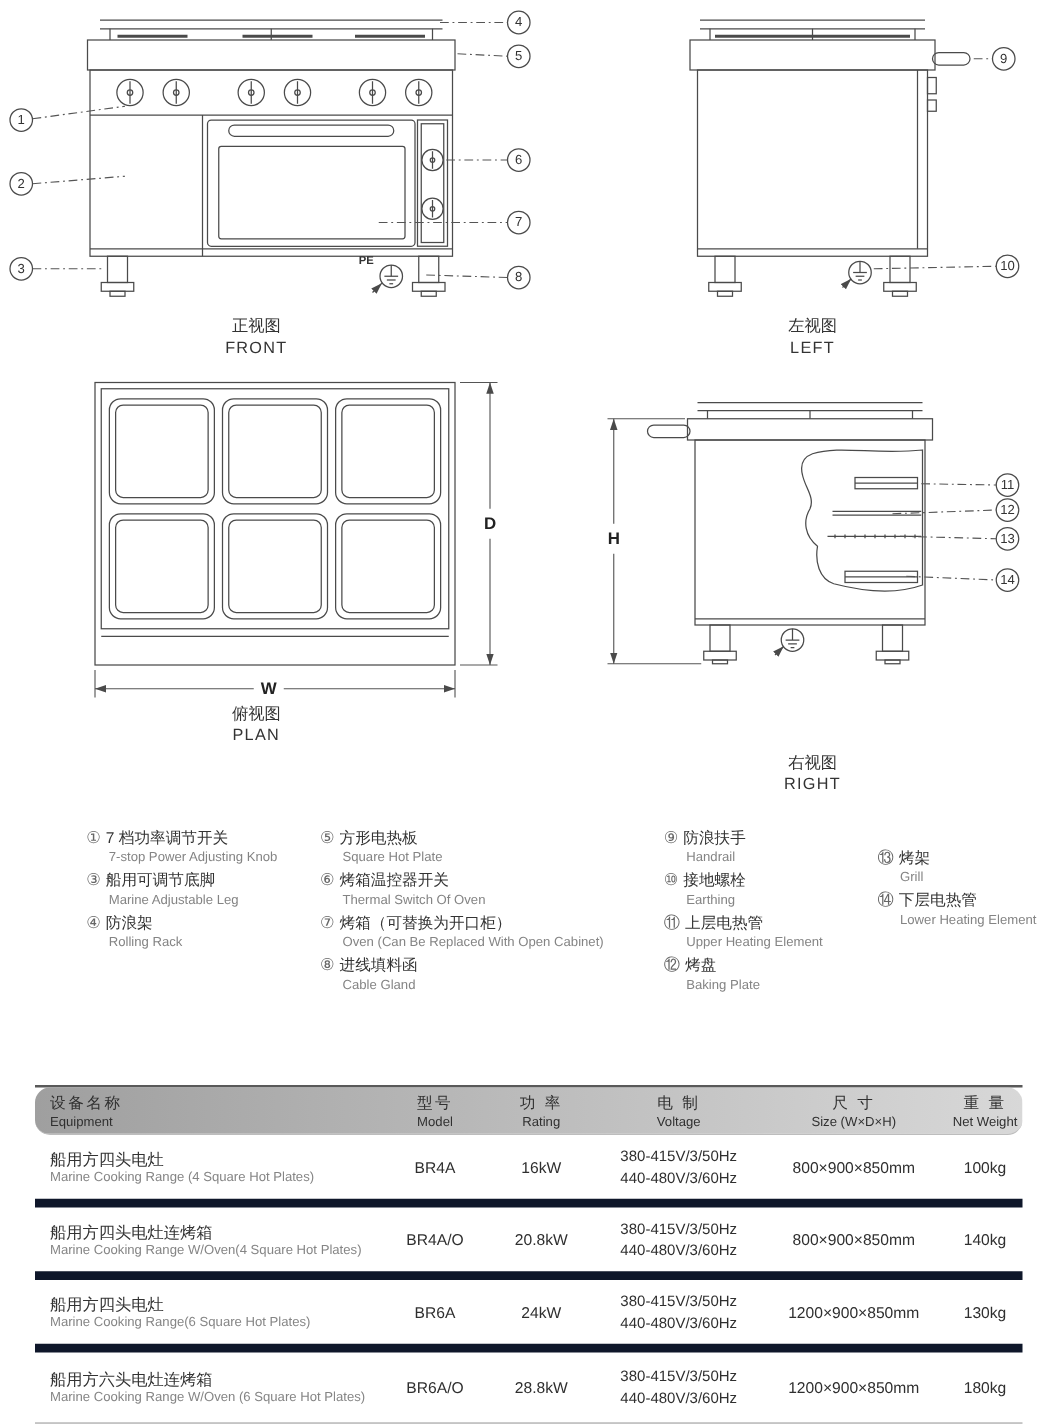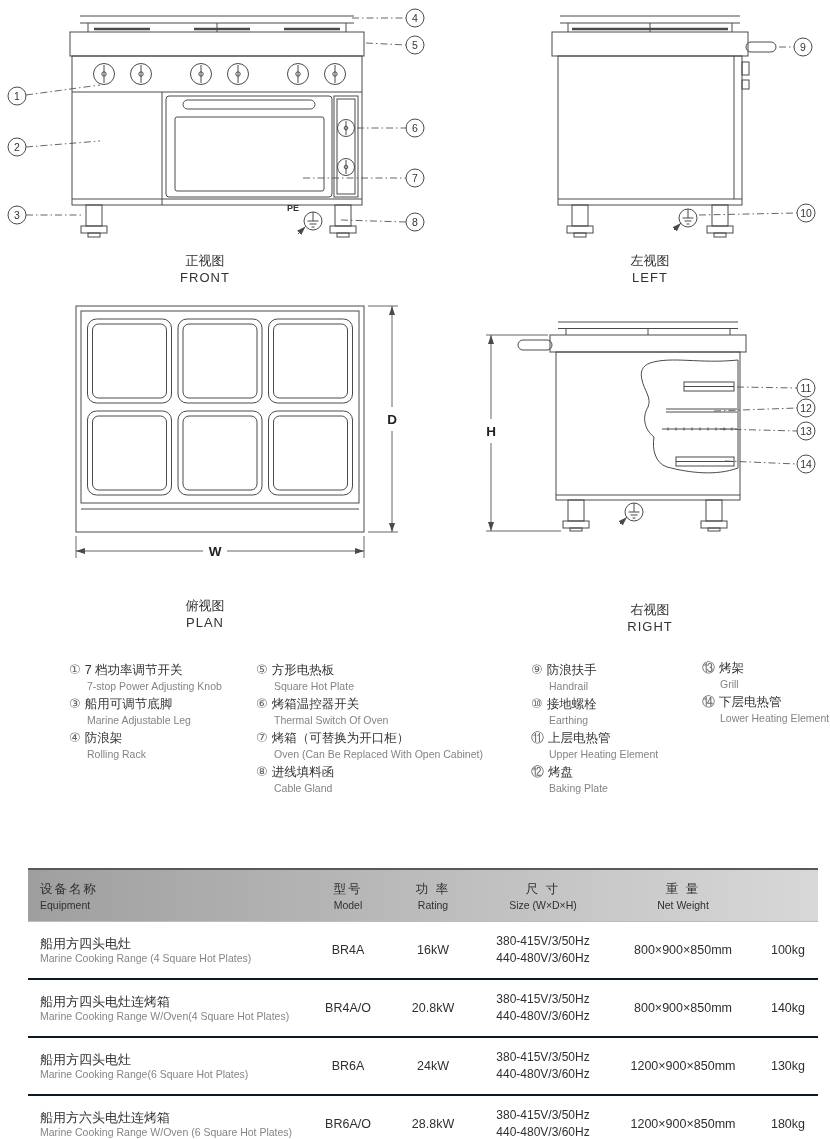--- a/index.html
+++ b/index.html
@@ -14,28 +14,28 @@
   .vl-zh { font-size:13px; line-height:17px; }
   .vl-en { font-size:13px; line-height:17px; letter-spacing:1px; }
 
   .legend-col { position:absolute; }
   .legend-item { height:34px;margin-left:19px; }
   .lg-zh { font-size:12.5px; color:#333; line-height:16px; white-space:nowrap; }
   .lg-num { color:#666; font-size:13px; margin-right:4px; }
   .lg-en { font-size:10.5px; color:#848484; line-height:14px; padding-left:18px; margin-top:1px; white-space:nowrap; }
 
   .spec-table { position:absolute; left:28px; top:868px; width:790px; border-top:2px solid #595959; }
-  .thead { display:grid; grid-template-columns:280px 80px 90px 130px 150px 1fr; height:52px;
-           background:linear-gradient(90deg,#9f9f9f,#d8d8d8); align-items:center; border-bottom:1px solid #bdbdbd; }
+  .thead { display:grid; grid-template-columns:280px 80px 90px 130px 150px 1fr; height:38px;
+           background:linear-gradient(90deg,#9f9f9f,#d8d8d8); align-items:center; border-bottom:1px solid #bdbdbd;border-radius:12px; }
   .th { text-align:center; color:#303030; }
   .th-zh { font-size:12.5px; letter-spacing:2px; }
   .th-en { font-size:10.5px; margin-top:1px; letter-spacing:0; }
   .th.left { text-align:left; padding-left:12px; }
   .trow { display:grid; grid-template-columns:280px 80px 90px 130px 150px 1fr; height:58px;
-          align-items:center; border-bottom:2px solid #0f172a; }
+          align-items:center; border-bottom:7px solid #0f172a; }
   .trow.last { border-bottom:2.5px solid #979797; }
   .td-cell { text-align:center; font-size:12.5px; color:#2f2f2f; }
   .td-cell.left { text-align:left; padding-left:12px; }
   .eq-zh { font-size:13px; color:#333; line-height:17px; }
   .eq-en { font-size:10.5px; color:#858585; line-height:13px; }
   .volt div { font-size:12px; line-height:17px; }
 </style>
 </head>
 <body>
 
@@ -368,21 +368,21 @@
   </svg>
 
   <div class="view-label" style="left:130px;top:252px;width:150px">
     <div class="vl-zh">正视图</div>
     <div class="vl-en">FRONT</div>
   </div>
   <div class="view-label" style="left:575px;top:252px;width:150px">
     <div class="vl-zh">左视图</div>
     <div class="vl-en">LEFT</div>
   </div>
-  <div class="view-label" style="left:130px;top:597px;width:150px">
+  <div class="view-label" style="left:130px;top:562px;width:150px">
     <div class="vl-zh">俯视图</div>
     <div class="vl-en">PLAN</div>
   </div>
   <div class="view-label" style="left:575px;top:601px;width:150px">
     <div class="vl-zh">右视图</div>
     <div class="vl-en">RIGHT</div>
   </div>
 
   <div class="legend-col" style="left:50px;top:662px;width:185px">
     <div class="legend-item">
@@ -430,21 +430,21 @@
     <div class="legend-item">
       <div class="lg-zh"><span class="lg-num">⑪</span><span>上层电热管</span></div>
       <div class="lg-en">Upper Heating Element</div>
     </div>
     <div class="legend-item">
       <div class="lg-zh"><span class="lg-num">⑫</span><span>烤盘</span></div>
       <div class="lg-en">Baking Plate</div>
     </div>
   </div>
 
-  <div class="legend-col" style="left:683px;top:660px;width:145px">
+  <div class="legend-col" style="left:683px;top:678px;width:145px">
     <div class="legend-item">
       <div class="lg-zh"><span class="lg-num">⑬</span><span>烤架</span></div>
       <div class="lg-en">Grill</div>
     </div>
     <div class="legend-item">
       <div class="lg-zh"><span class="lg-num">⑭</span><span>下层电热管</span></div>
       <div class="lg-en">Lower Heating Element</div>
     </div>
   </div>
 
@@ -456,20 +456,24 @@
       </div>
       <div class="th">
         <div class="th-zh">型号</div>
         <div class="th-en">Model</div>
       </div>
       <div class="th">
         <div class="th-zh">功 率</div>
         <div class="th-en">Rating</div>
       </div>
       <div class="th">
+        <div class="th-zh">电 制</div>
+        <div class="th-en">Voltage</div>
+      </div>
+      <div class="th">
         <div class="th-zh">尺 寸</div>
         <div class="th-en">Size (W×D×H)</div>
       </div>
       <div class="th">
         <div class="th-zh">重 量</div>
         <div class="th-en">Net Weight</div>
       </div>
     </div>
 
     <div class="trow">

